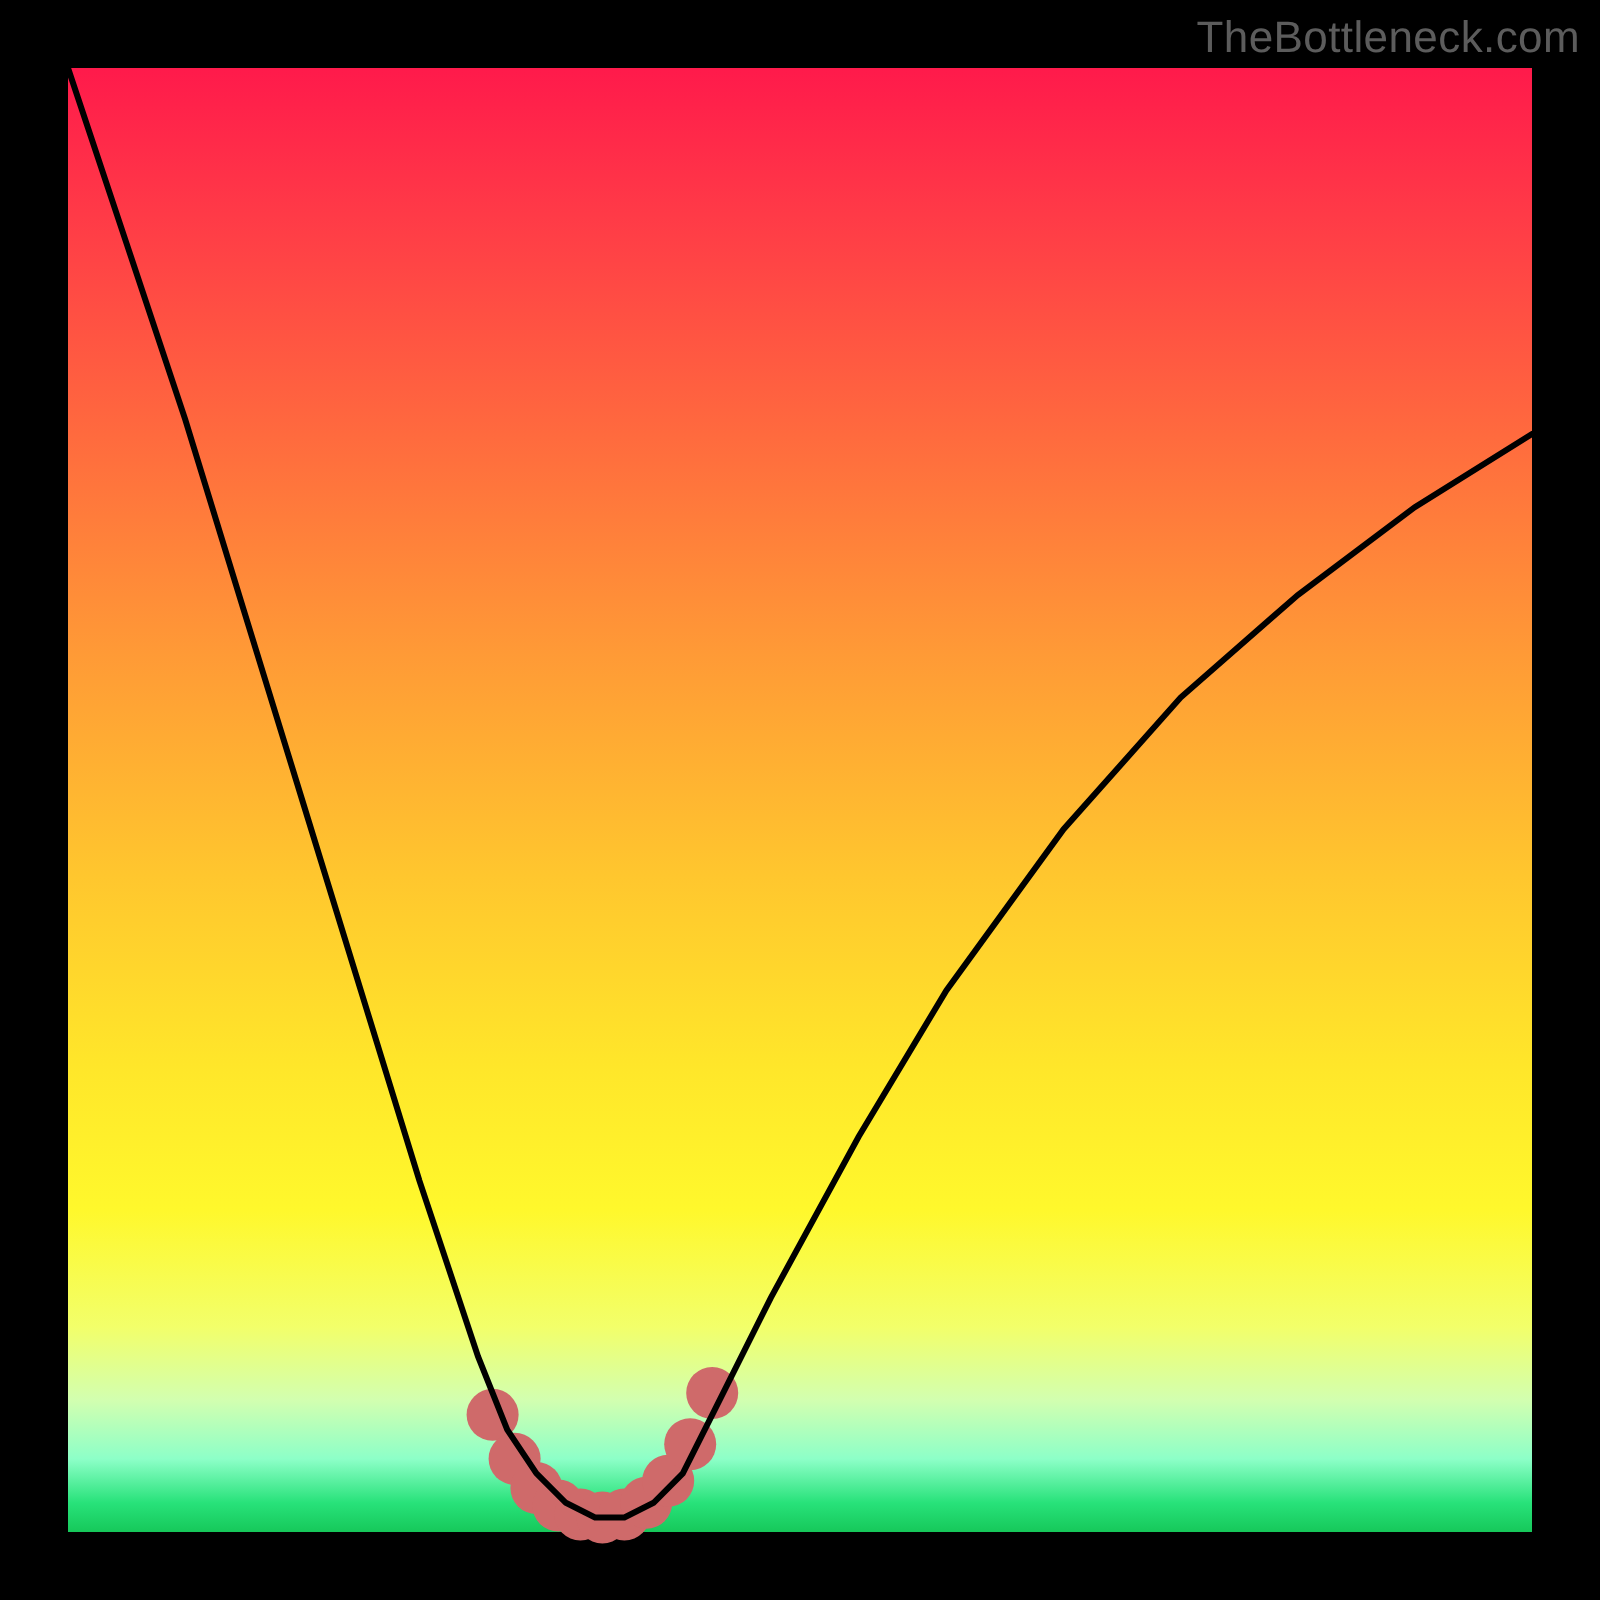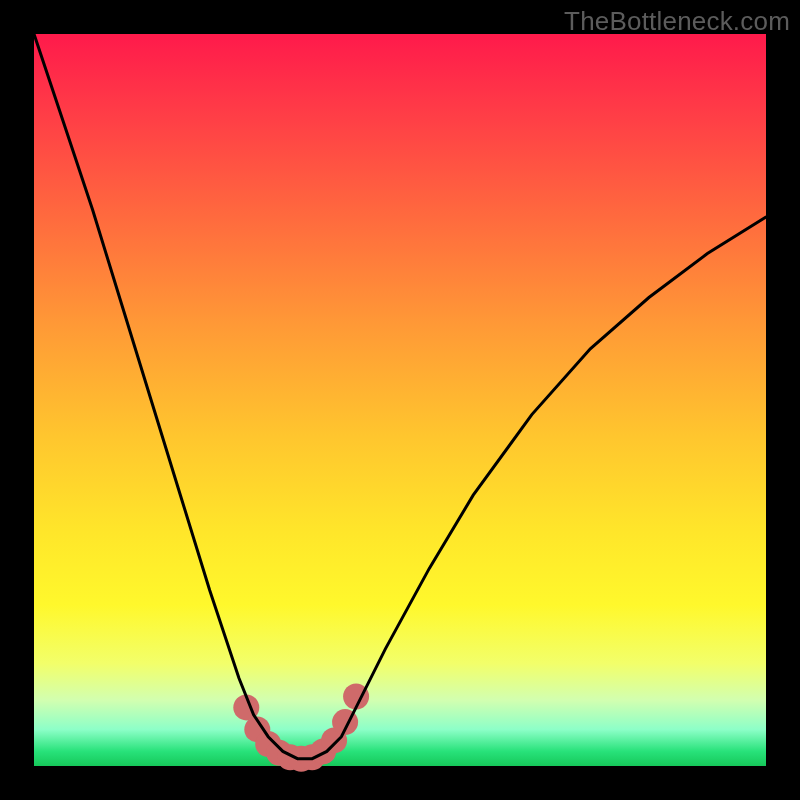--- a/index.html
+++ b/index.html
@@ -40,21 +40,21 @@
       #8dffc8 95%,
       #28e27a 98%,
       #16c85a 100%
     );
   }
   .watermark {
     position: absolute;
     top: 6px;
     right: 10px;
     color: #5c5c5c;
-    font-size: 26px;
+    font-size: 22px;
     letter-spacing: 0.2px;
     user-select: none;
   }
   svg.curve {
     position: absolute;
     left: 0;
     top: 0;
     width: 732px;
     height: 732px;
     overflow: visible;

